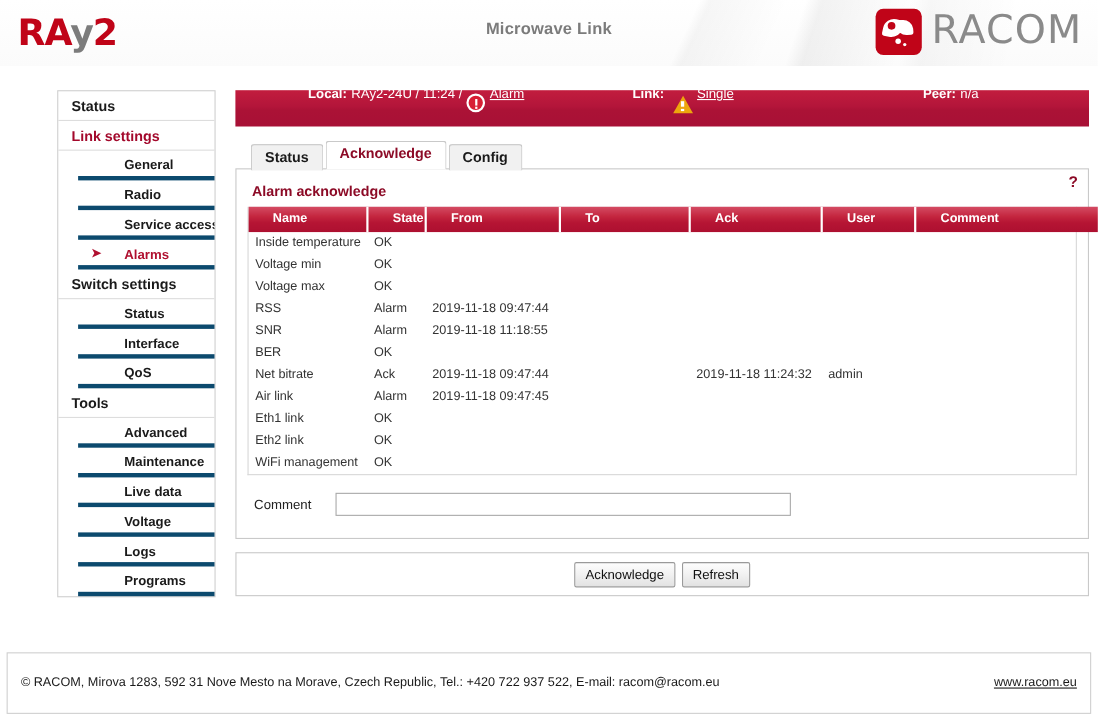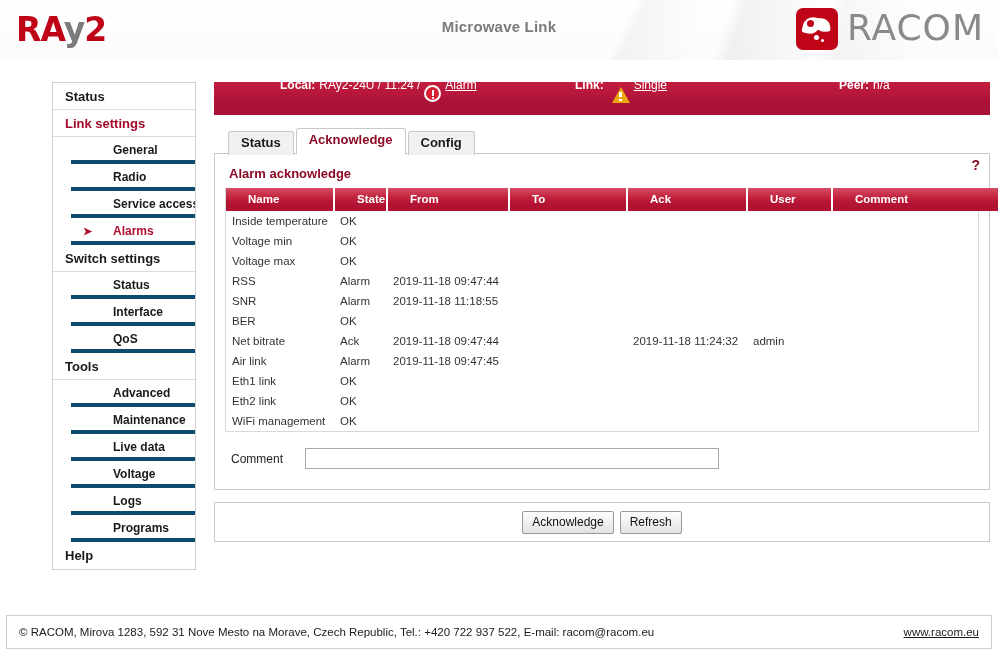--- a/index.html
+++ b/index.html
@@ -388,21 +388,21 @@
     cursor: pointer;
     line-height: 14px;
   }
 
   
   #footer {
     position: absolute;
     left: 6px;
     right: 6px;
     bottom: 6px;
-    height: 34px;
+    height: 56px;
     border: 1px solid #cfcfcf;
     background: #ffffff;
     display: flex;
     align-items: center;
     justify-content: space-between;
     padding: 0 12px;
     box-sizing: border-box;
     font-size: 11.5px;
     color: #1a1a1a;
   }
@@ -445,21 +445,20 @@
       <div class="nav-item sub"><span>Status</span></div>
       <div class="nav-item sub"><span>Interface</span></div>
       <div class="nav-item sub"><span>QoS</span></div>
       <div class="nav-item group"><span>Tools</span></div>
       <div class="nav-item sub"><span>Advanced</span></div>
       <div class="nav-item sub"><span>Maintenance</span></div>
       <div class="nav-item sub"><span>Live data</span></div>
       <div class="nav-item sub"><span>Voltage</span></div>
       <div class="nav-item sub"><span>Logs</span></div>
       <div class="nav-item sub"><span>Programs</span></div>
-      <div class="nav-item group"><span>Help</span></div>
     </div>
 
   <div id="content">
 
     <div id="statusbar">
       <div class="sb-seg" id="sb-local">
         <span class="sb-label">Local:</span>
         <span class="sb-value">RAy2-24U / 11:24 /</span>
         <span class="icon-alarm"></span>
         <span class="sb-link-text">Alarm</span>

